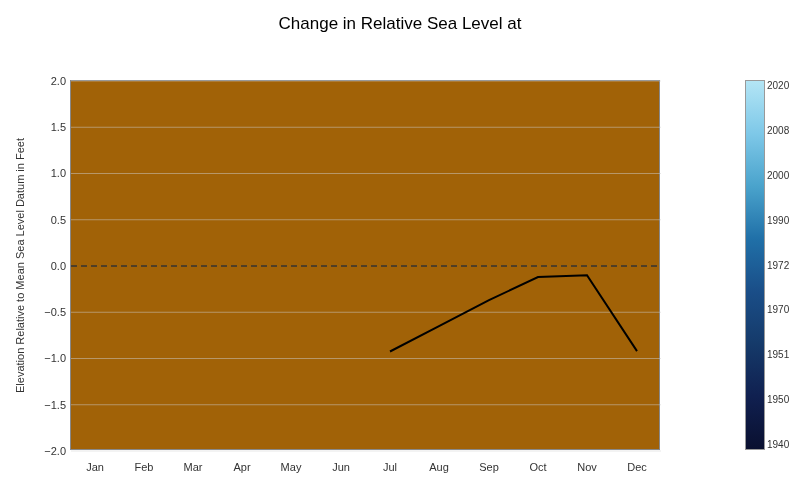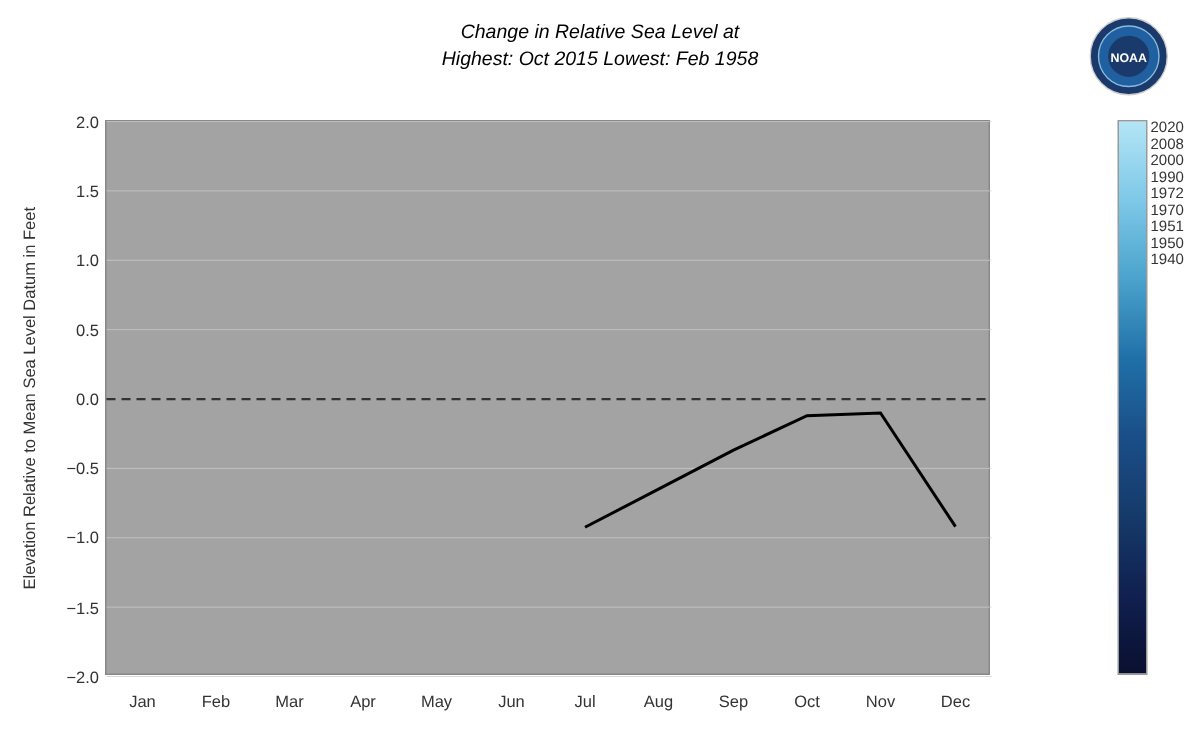--- a/index.html
+++ b/index.html
@@ -15,23 +15,22 @@
       height: 500px;
       position: relative;
       background: #fff;
     }
     .title-area {
       text-align: center;
       padding-top: 12px;
       line-height: 1.4;
     }
     .title-area .main-title {
-      font-size: 13px;
+      font-size: 17px;
       color: #000;
-      font-style: italic;
     }
     .noaa-logo {
       position: absolute;
       top: 10px;
       right: 20px;
       width: 55px;
       height: 55px;
     }
     .chart-area {
       position: absolute;
@@ -40,21 +39,21 @@
       width: 590px;
       height: 370px;
     }
     .chart-box {
       position: absolute;
       left: 0;
       top: 0;
       width: 590px;
       height: 370px;
       border: 1px solid #888;
-      background: #a3a3a3;
+      background: #a16207;
       overflow: visible;
     }
     .y-axis-label {
       position: absolute;
       left: -60px;
       top: 0;
       width: 20px;
       height: 370px;
       display: flex;
       align-items: center;
@@ -84,21 +83,21 @@
       background: linear-gradient(to bottom, #b3e5f5, #7ec8e8, #4aa3cc, #2070a8, #1a4e88, #153a6a, #102050, #0a1030);
       border: 1px solid #999;
     }
     .colorbar-labels {
       position: absolute;
       left: 22px;
       top: 0;
       height: 370px;
       display: flex;
       flex-direction: column;
-      justify-content: flex-start;
+      justify-content: space-between;
     }
     .colorbar-labels span {
       font-size: 10px;
       color: #333;
       white-space: nowrap;
     }
     svg.chart-svg {
       position: absolute;
       left: 0;
       top: 0;
@@ -107,32 +106,22 @@
       overflow: visible;
     }
   </style>
 </head>
 <body>
 
 <div class="page-container">
 
   <div class="title-area">
     <div class="main-title">Change in Relative Sea Level at</div>
-    <div class="main-title">Highest: Oct 2015     Lowest: Feb 1958</div>
   </div>
 
-  <div class="noaa-logo">
-    <svg viewBox="0 0 60 60" width="55" height="55">
-      <circle cx="30" cy="30" r="28" fill="#1a3a6b" stroke="#ccc" stroke-width="1"></circle>
-      <circle cx="30" cy="30" r="22" fill="#2060a0"></circle>
-      <circle cx="30" cy="30" r="15" fill="#1a3a6b"></circle>
-      <text x="30" y="34" text-anchor="middle" fill="white" font-size="9" font-weight="bold" font-family="Arial">NOAA</text>
-      <circle cx="30" cy="30" r="22" fill="none" stroke="#88bbdd" stroke-width="1"></circle>
-    </svg>
-  </div>
 
   <div class="chart-area">
 
     <div class="y-axis-label">
       <span>Elevation Relative to Mean Sea Level Datum in Feet</span>
     </div>
 
     <div class="chart-box">
       <svg class="chart-svg">
 

